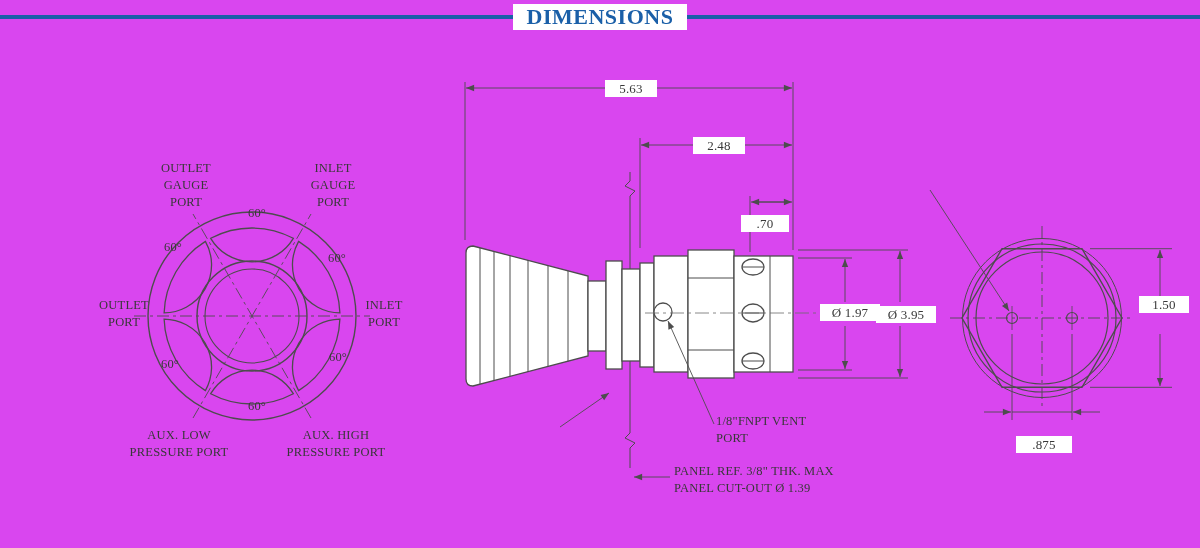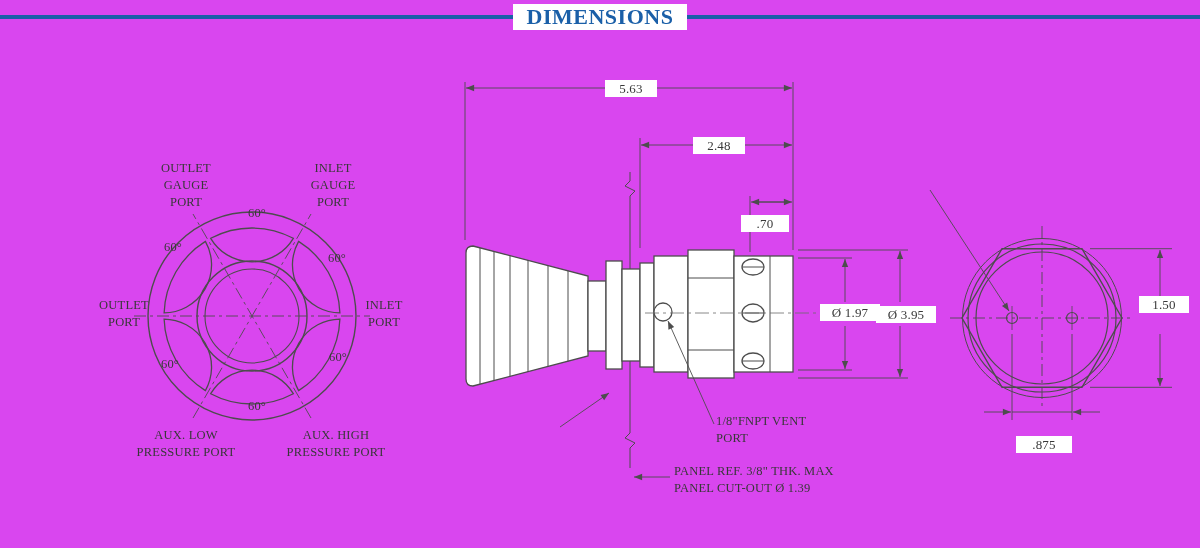--- a/index.html
+++ b/index.html
@@ -135,21 +135,21 @@
   <div class="lbl" style="left:136px;top:160px;width:100px;">OUTLET
 GAUGE
 PORT</div>
   <div class="lbl" style="left:283px;top:160px;width:100px;">INLET
 GAUGE
 PORT</div>
   <div class="lbl" style="left:79px;top:297px;width:90px;">OUTLET
 PORT</div>
   <div class="lbl" style="left:339px;top:297px;width:90px;">INLET
 PORT</div>
-  <div class="lbl" style="left:106px;top:427px;width:160px;text-align:center;">AUX. LOW
+  <div class="lbl" style="left:99px;top:427px;width:160px;text-align:center;">AUX. LOW
 PRESSURE PORT</div>
   <div class="lbl" style="left:256px;top:427px;width:160px;">AUX. HIGH
 PRESSURE PORT</div>
   <div class="lbl" style="left:237px;top:205px;width:40px;">60°</div>
   <div class="lbl" style="left:153px;top:239px;width:40px;">60°</div>
   <div class="lbl" style="left:317px;top:250px;width:40px;">60°</div>
   <div class="lbl" style="left:150px;top:356px;width:40px;">60°</div>
   <div class="lbl" style="left:318px;top:349px;width:40px;">60°</div>
   <div class="lbl" style="left:237px;top:398px;width:40px;">60°</div>
 

